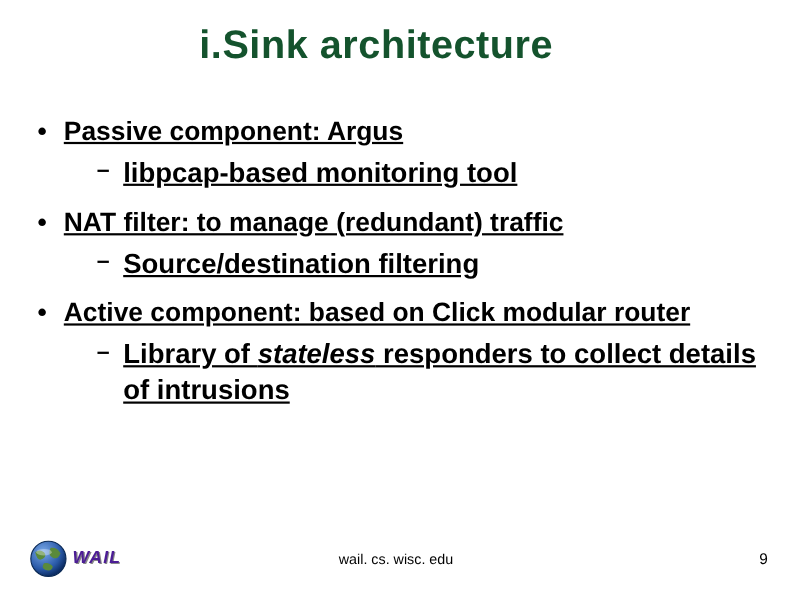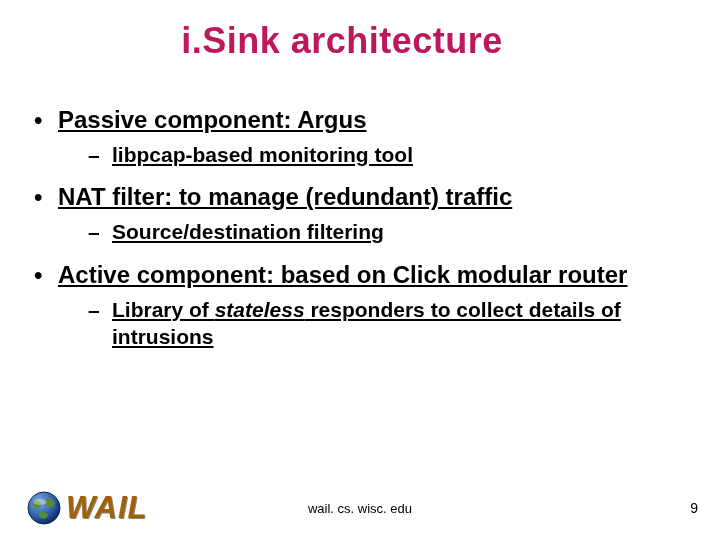--- a/index.html
+++ b/index.html
@@ -20,21 +20,21 @@
     box-sizing: border-box;
   }
   .title {
     position: absolute;
     top: 20px;
     left: 0;
     width: 684px;
     text-align: center;
     font-size: 36px;
     font-weight: bold;
-    color: #be185d;
+    color: #14532d;
     letter-spacing: 0.5px;
   }
   .body {
     position: absolute;
     top: 105px;
     left: 30px;
     width: 660px;
   }
   ul.top {
     list-style: none;
@@ -58,21 +58,21 @@
     top: 0;
     font-size: 24px;
     color: #000;
   }
   ul.sub {
     list-style: none;
     margin: 6px 0 14px 0;
     padding: 0;
   }
   ul.sub > li {
-    font-size: 21px;
+    font-size: 25px;
     font-weight: bold;
     color: #000000;
     margin: 0 0 6px 0;
     padding-left: 54px;
     position: relative;
     line-height: 1.3;
   }
   ul.sub > li::before {
     content: "–";
     position: absolute;
@@ -108,24 +108,24 @@
     align-items: center;
     gap: 4px;
   }
   .globe {
     width: 36px;
     height: 36px;
   }
   .wail-text {
     font-family: Arial, Helvetica, sans-serif;
     font-weight: 900;
-    font-size: 31px;
+    font-size: 16px;
     font-style: italic;
     letter-spacing: 1px;
-    color: #a16207;
+    color: #4c1d95;
     text-shadow: 1px 1px 0 #888;
   }
 </style>
 </head>
 <body>
 
 <div class="slide">
 
   <div class="title">i.Sink architecture</div>
 

